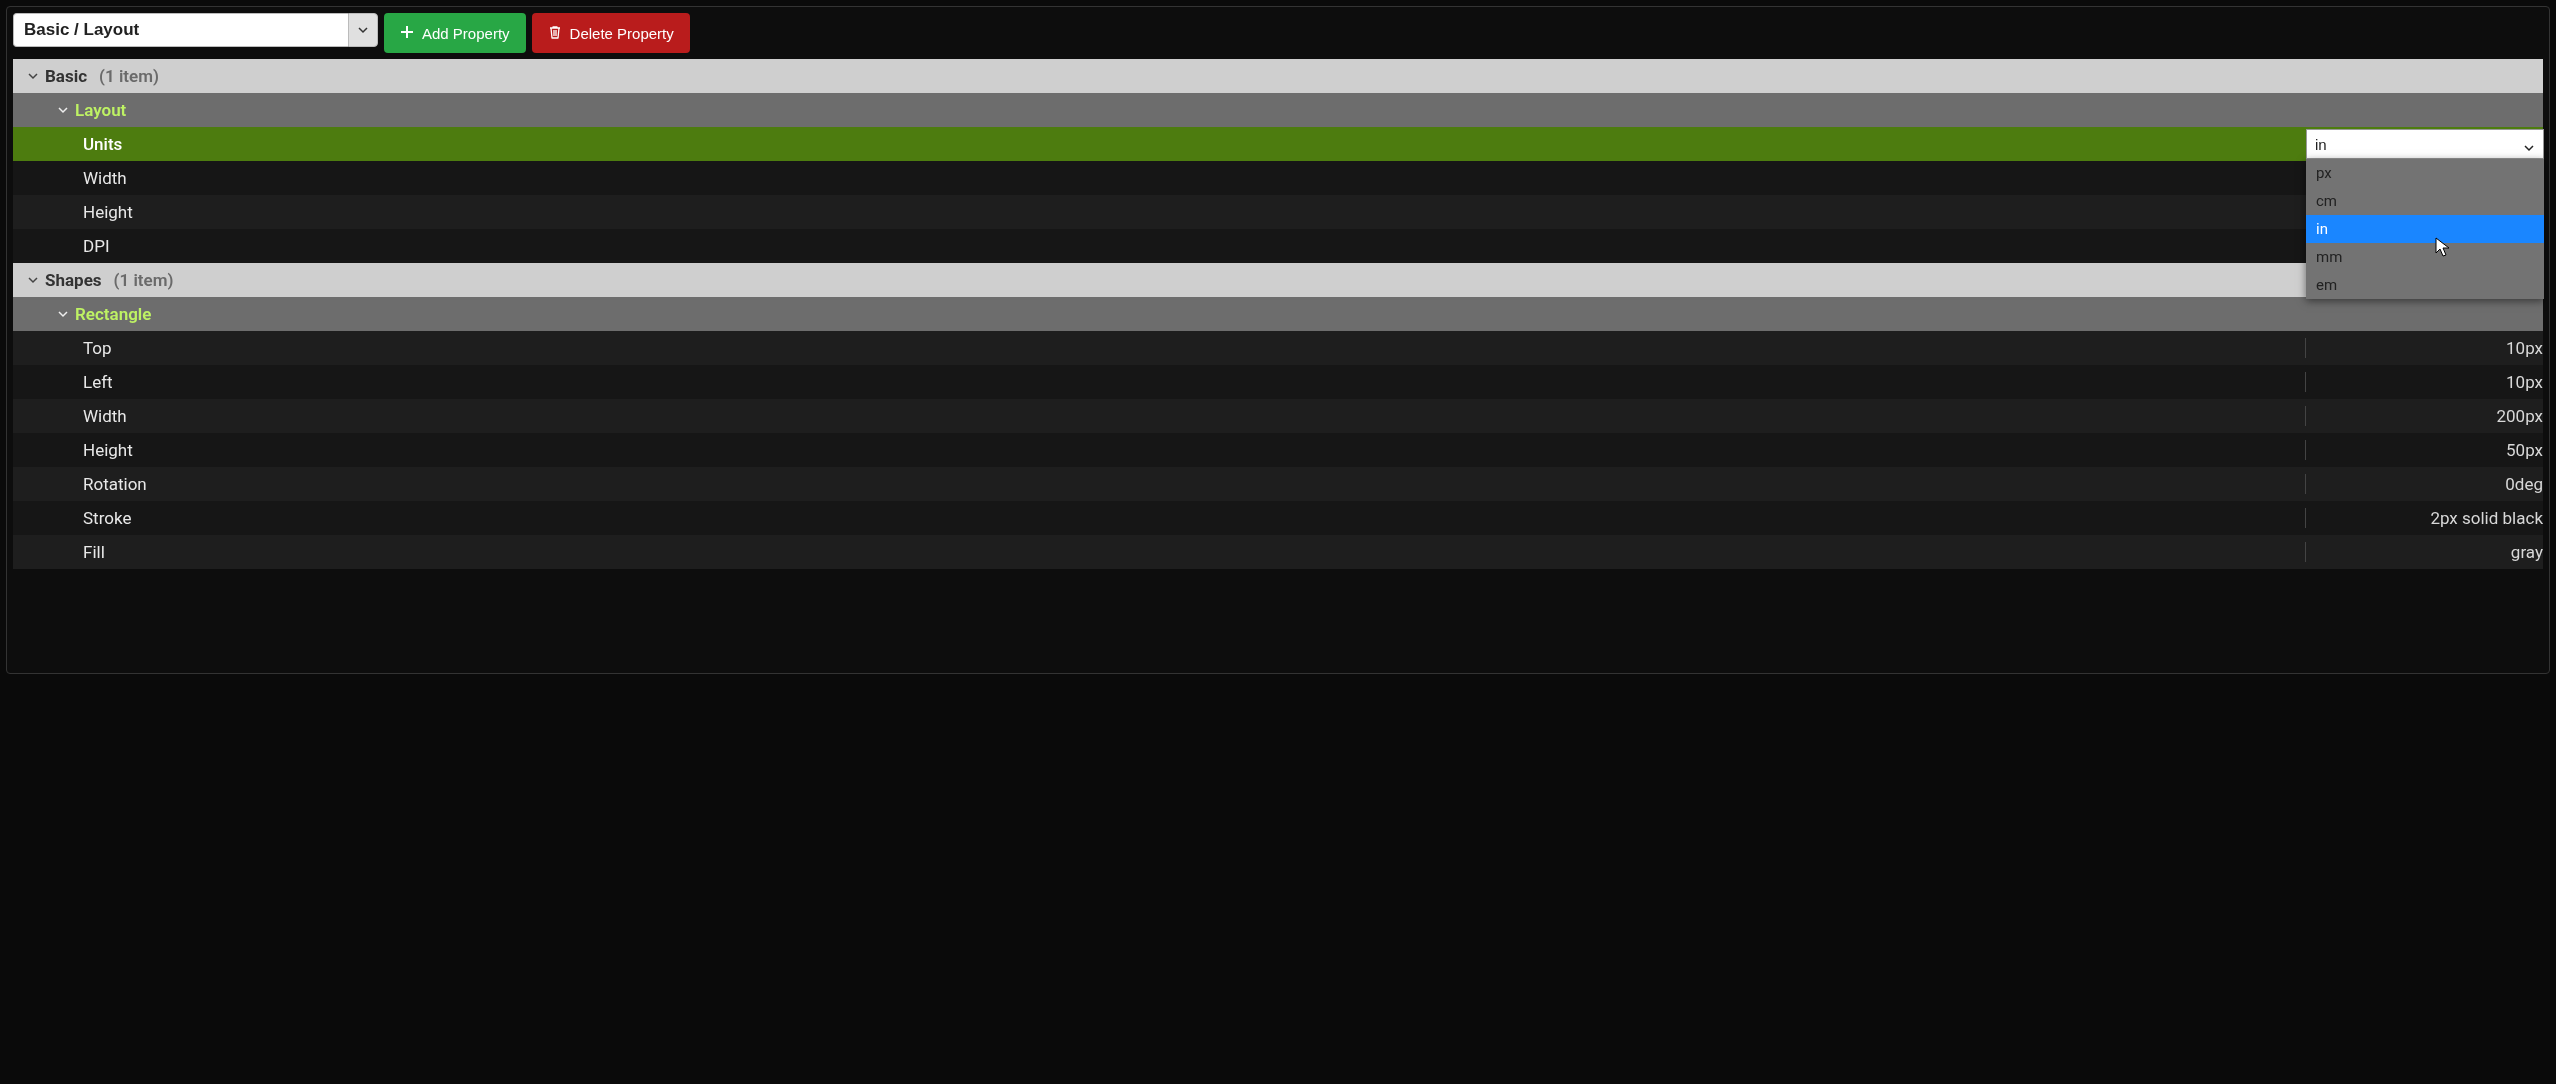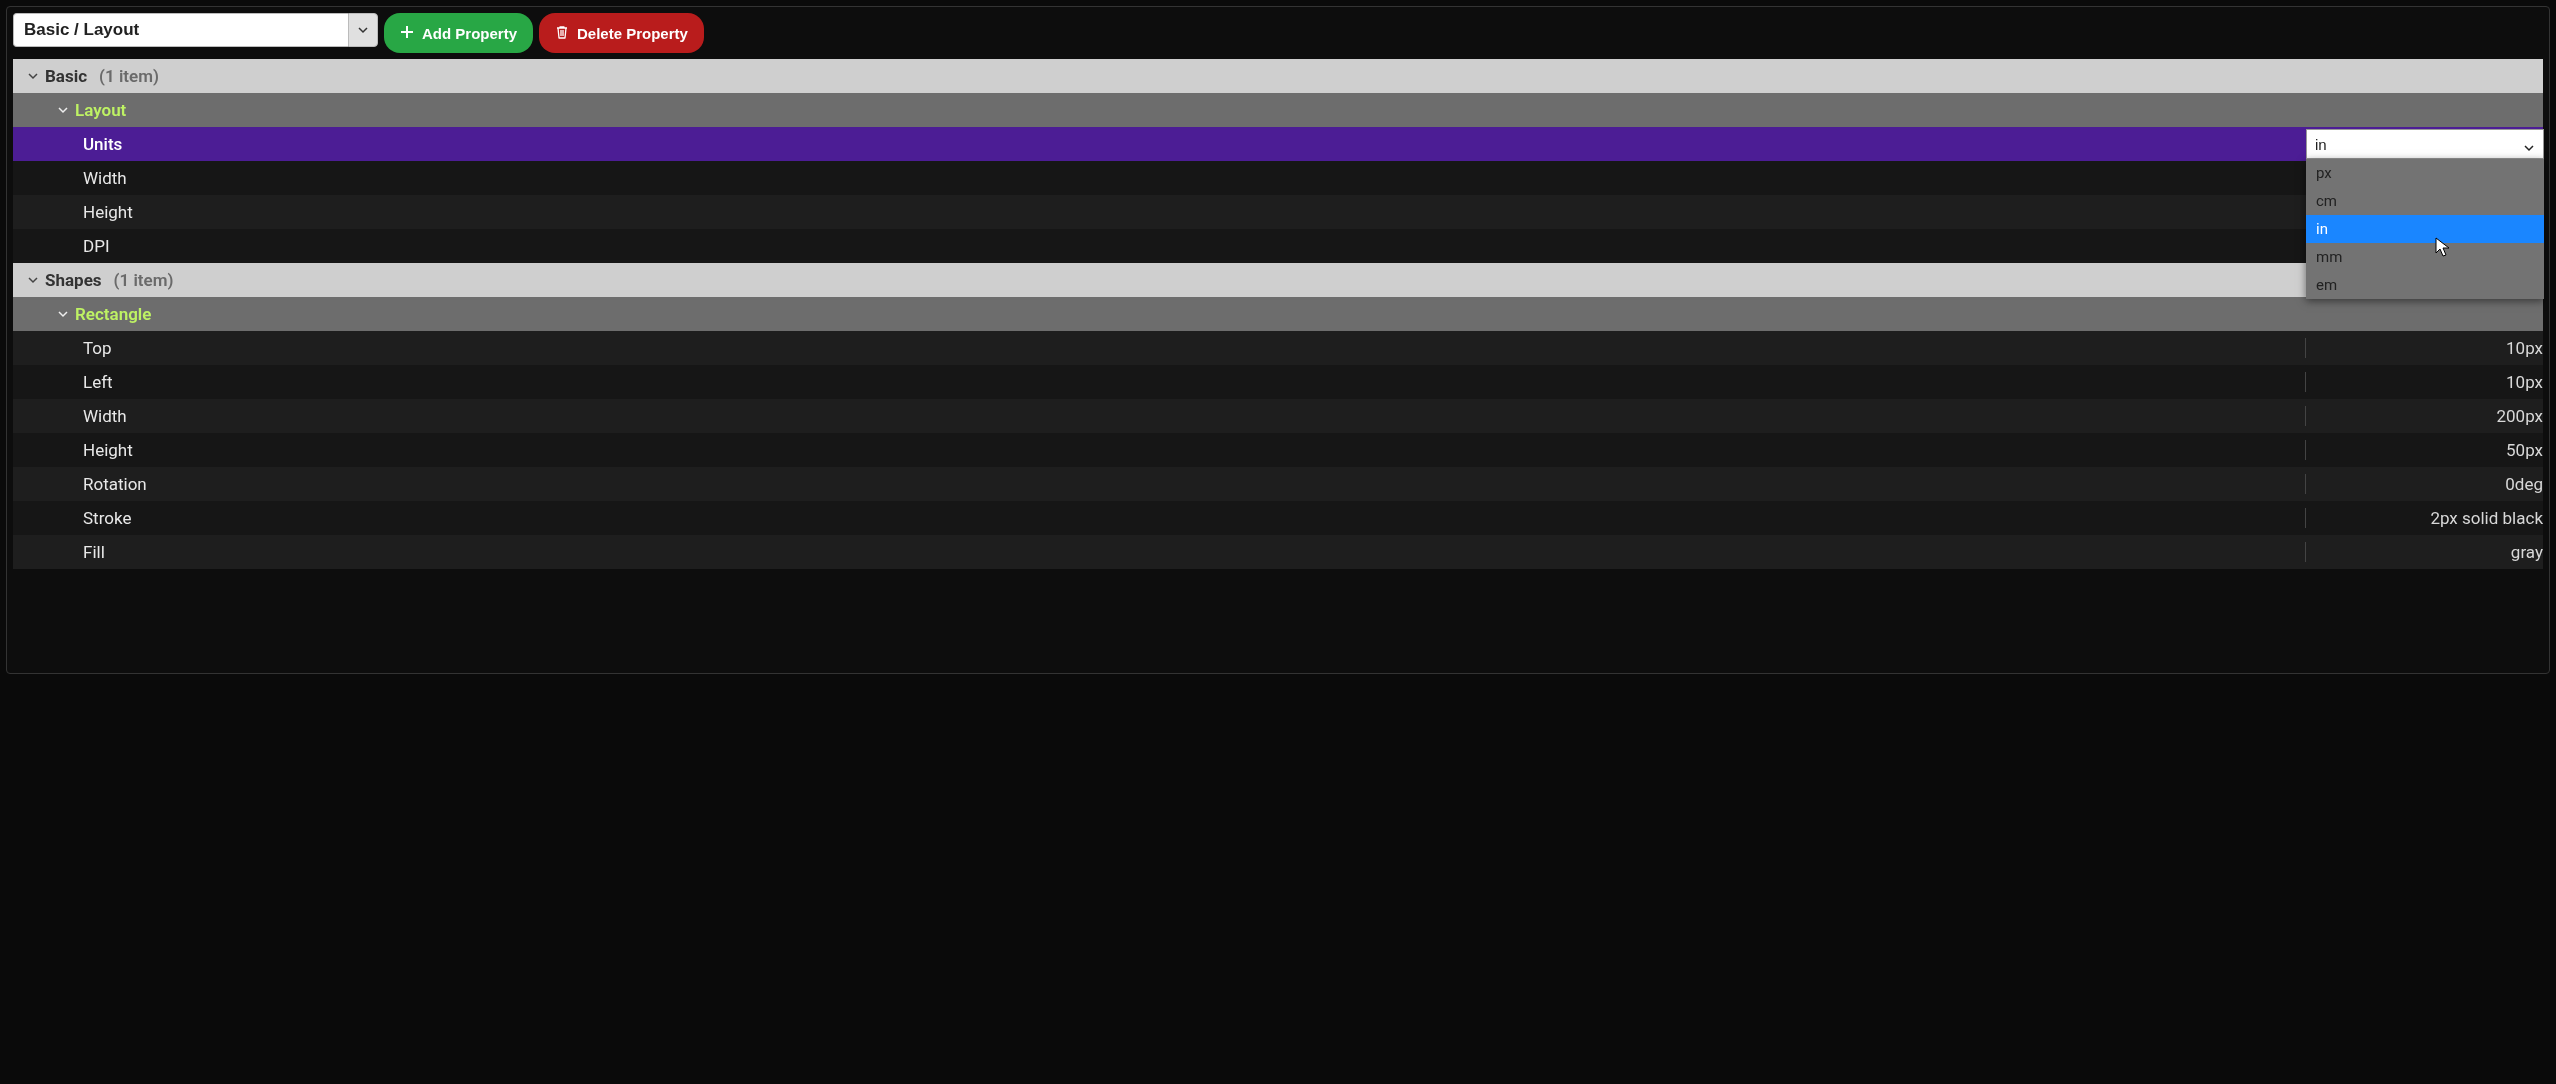--- a/index.html
+++ b/index.html
@@ -50,23 +50,23 @@
     align-items: center;
     justify-content: center;
     cursor: pointer;
   }
   .btn {
     display: inline-flex;
     align-items: center;
     gap: 8px;
     padding: 0 16px;
     border: none;
-    border-radius: 16px;
+    border-radius: 4px;
     font-size: 15px;
-    font-weight: 700;
+    font-weight: 400;
     color: #fff;
     cursor: pointer;
     height: 40px;
   }
   .btn-green { background: #28a745; }
   .btn-red   { background: #b91c1c; }
   .btn svg { width: 14px; height: 14px; }
 
   .tree {
     flex: 1;
@@ -106,21 +106,21 @@
     background: #6d6d6d;
     color: #bef264;
     font-weight: 600;
   }
 
   .prop-row { color: #e8e8e8; }
   .prop-row.even { background: #1e1e1e; }
   .prop-row.odd  { background: #161616; }
   .prop-row .value-cell { border-left: 1px solid #444; color: #d8d8d8; }
 
-  .prop-row.selected { background: #4c1d95; color: #fff; align-items: center; }
+  .prop-row.selected { background: #4d7c0f; color: #fff; align-items: center; }
   .prop-row.selected .label-cell { font-weight: 500; }
 
   .caret {
     width: 12px; height: 12px;
     display: inline-flex;
     align-items: center;
     justify-content: center;
   }
   .caret svg { width: 10px; height: 10px; }
 

